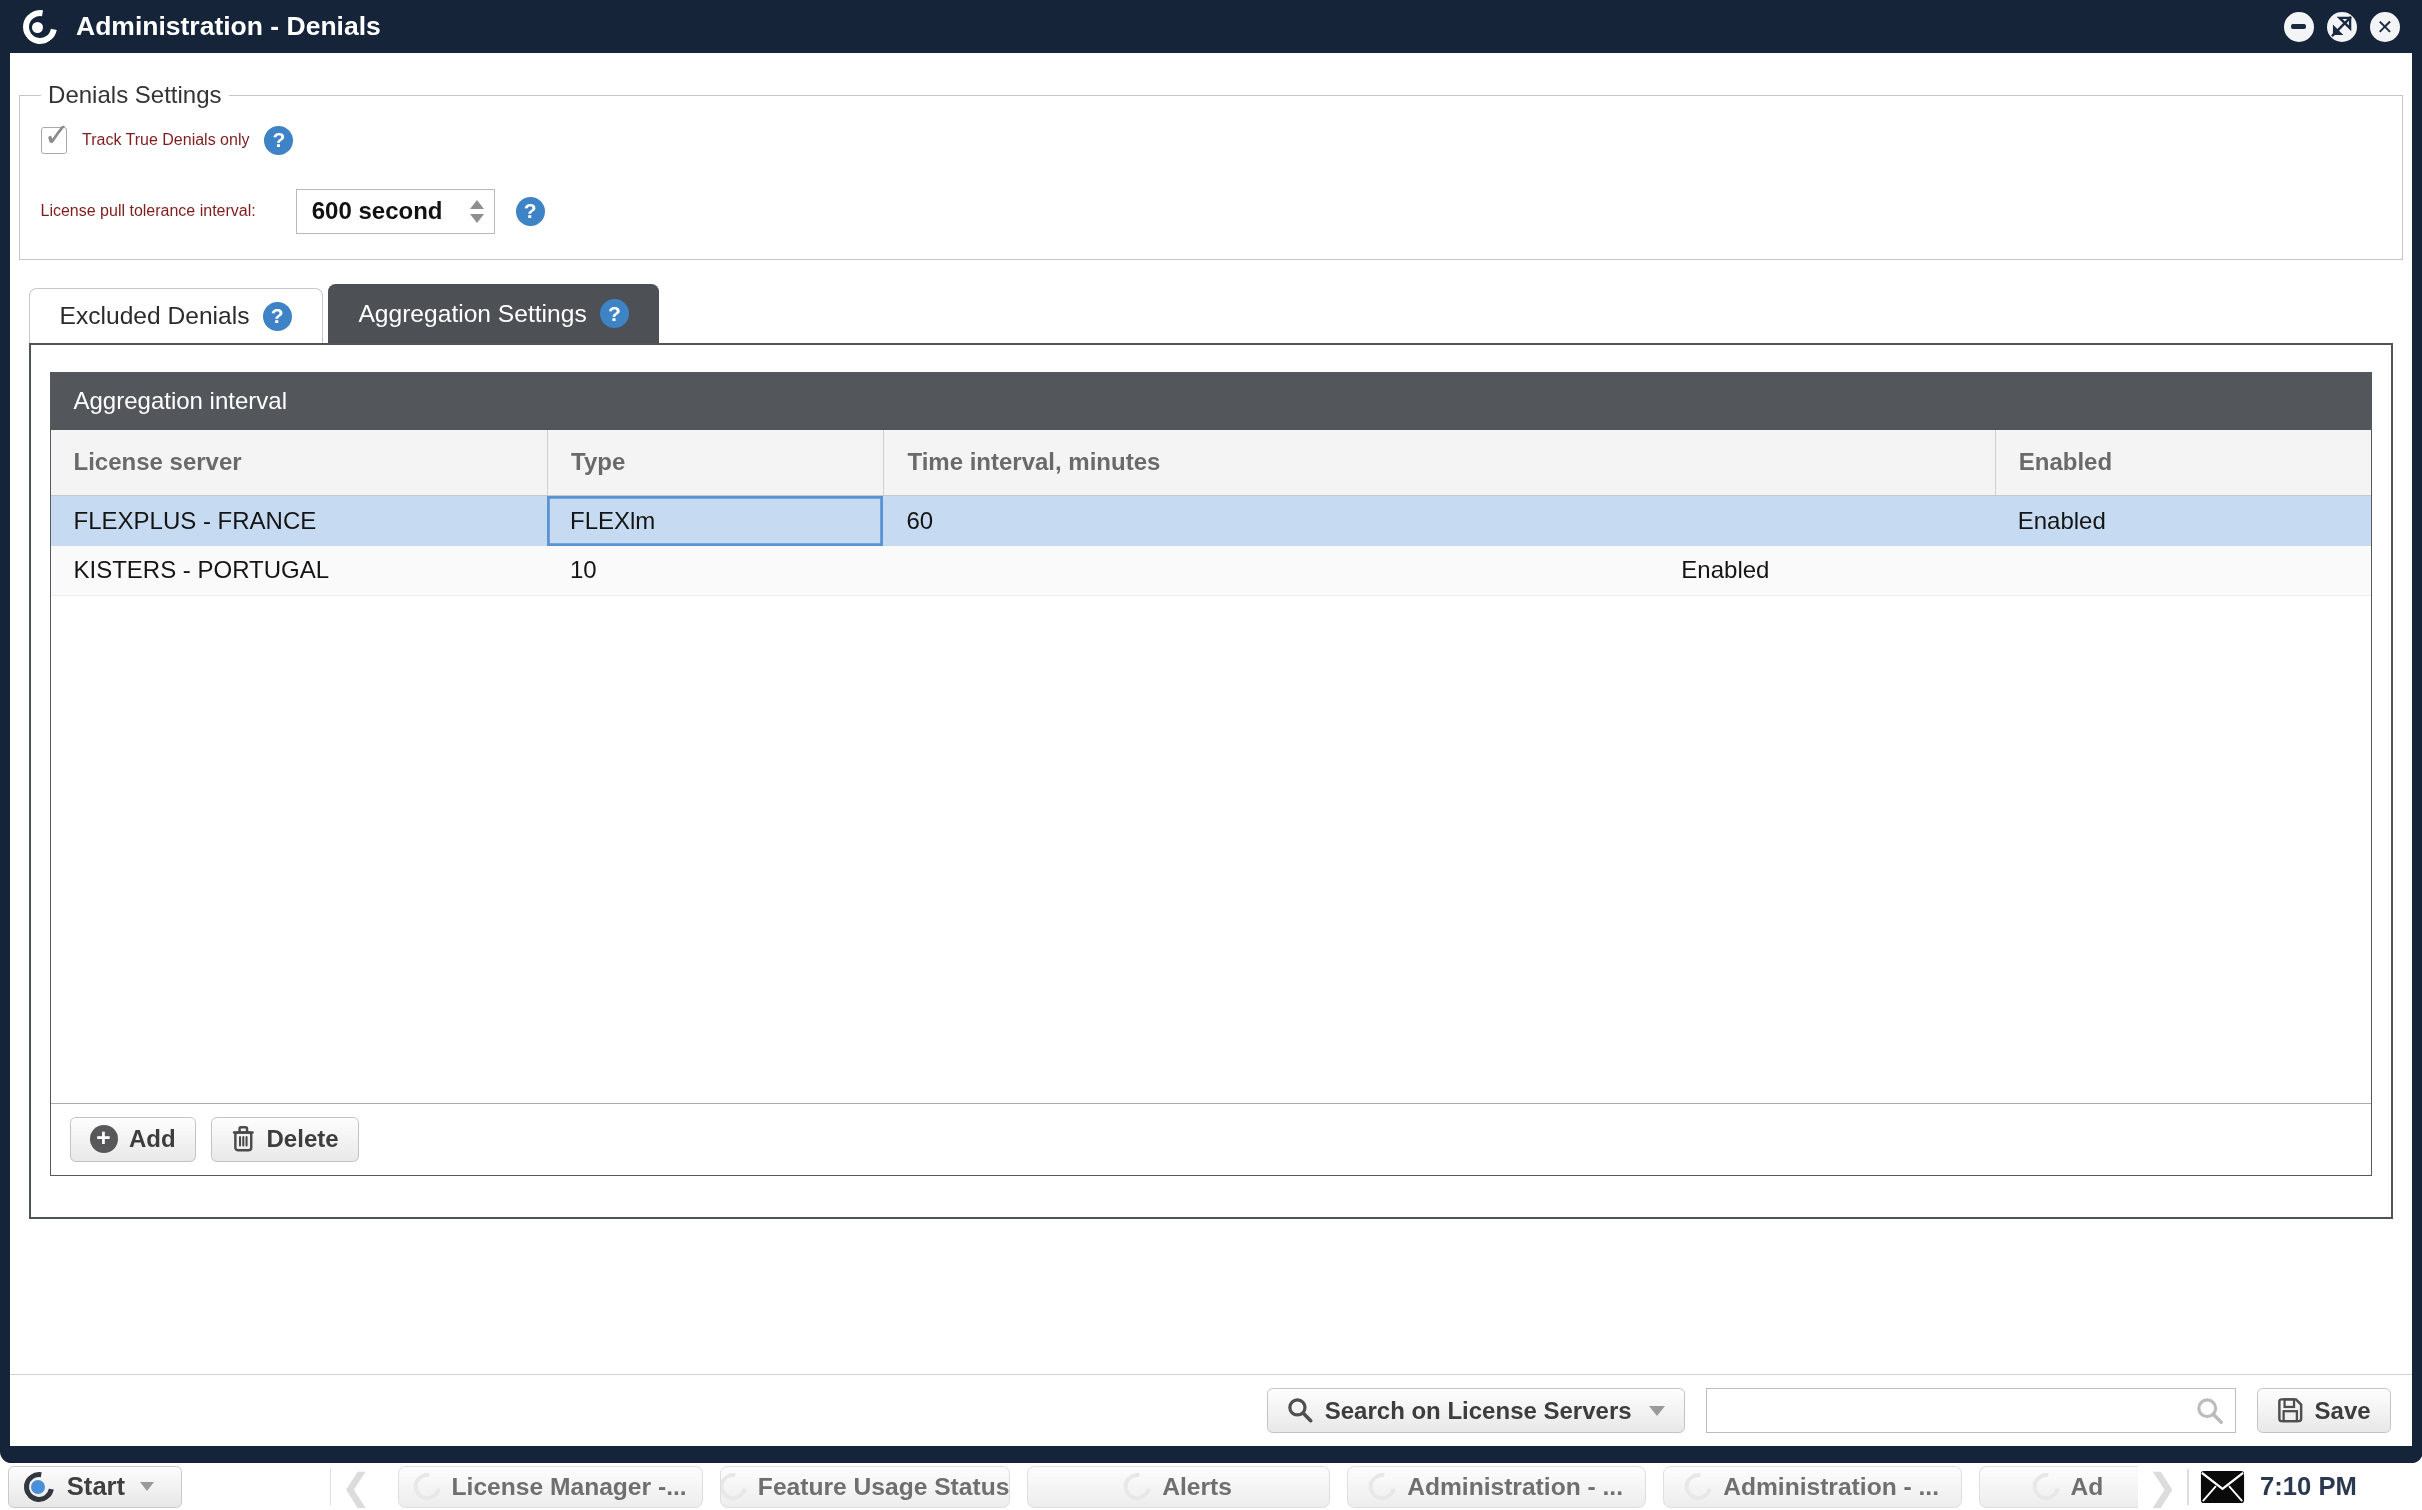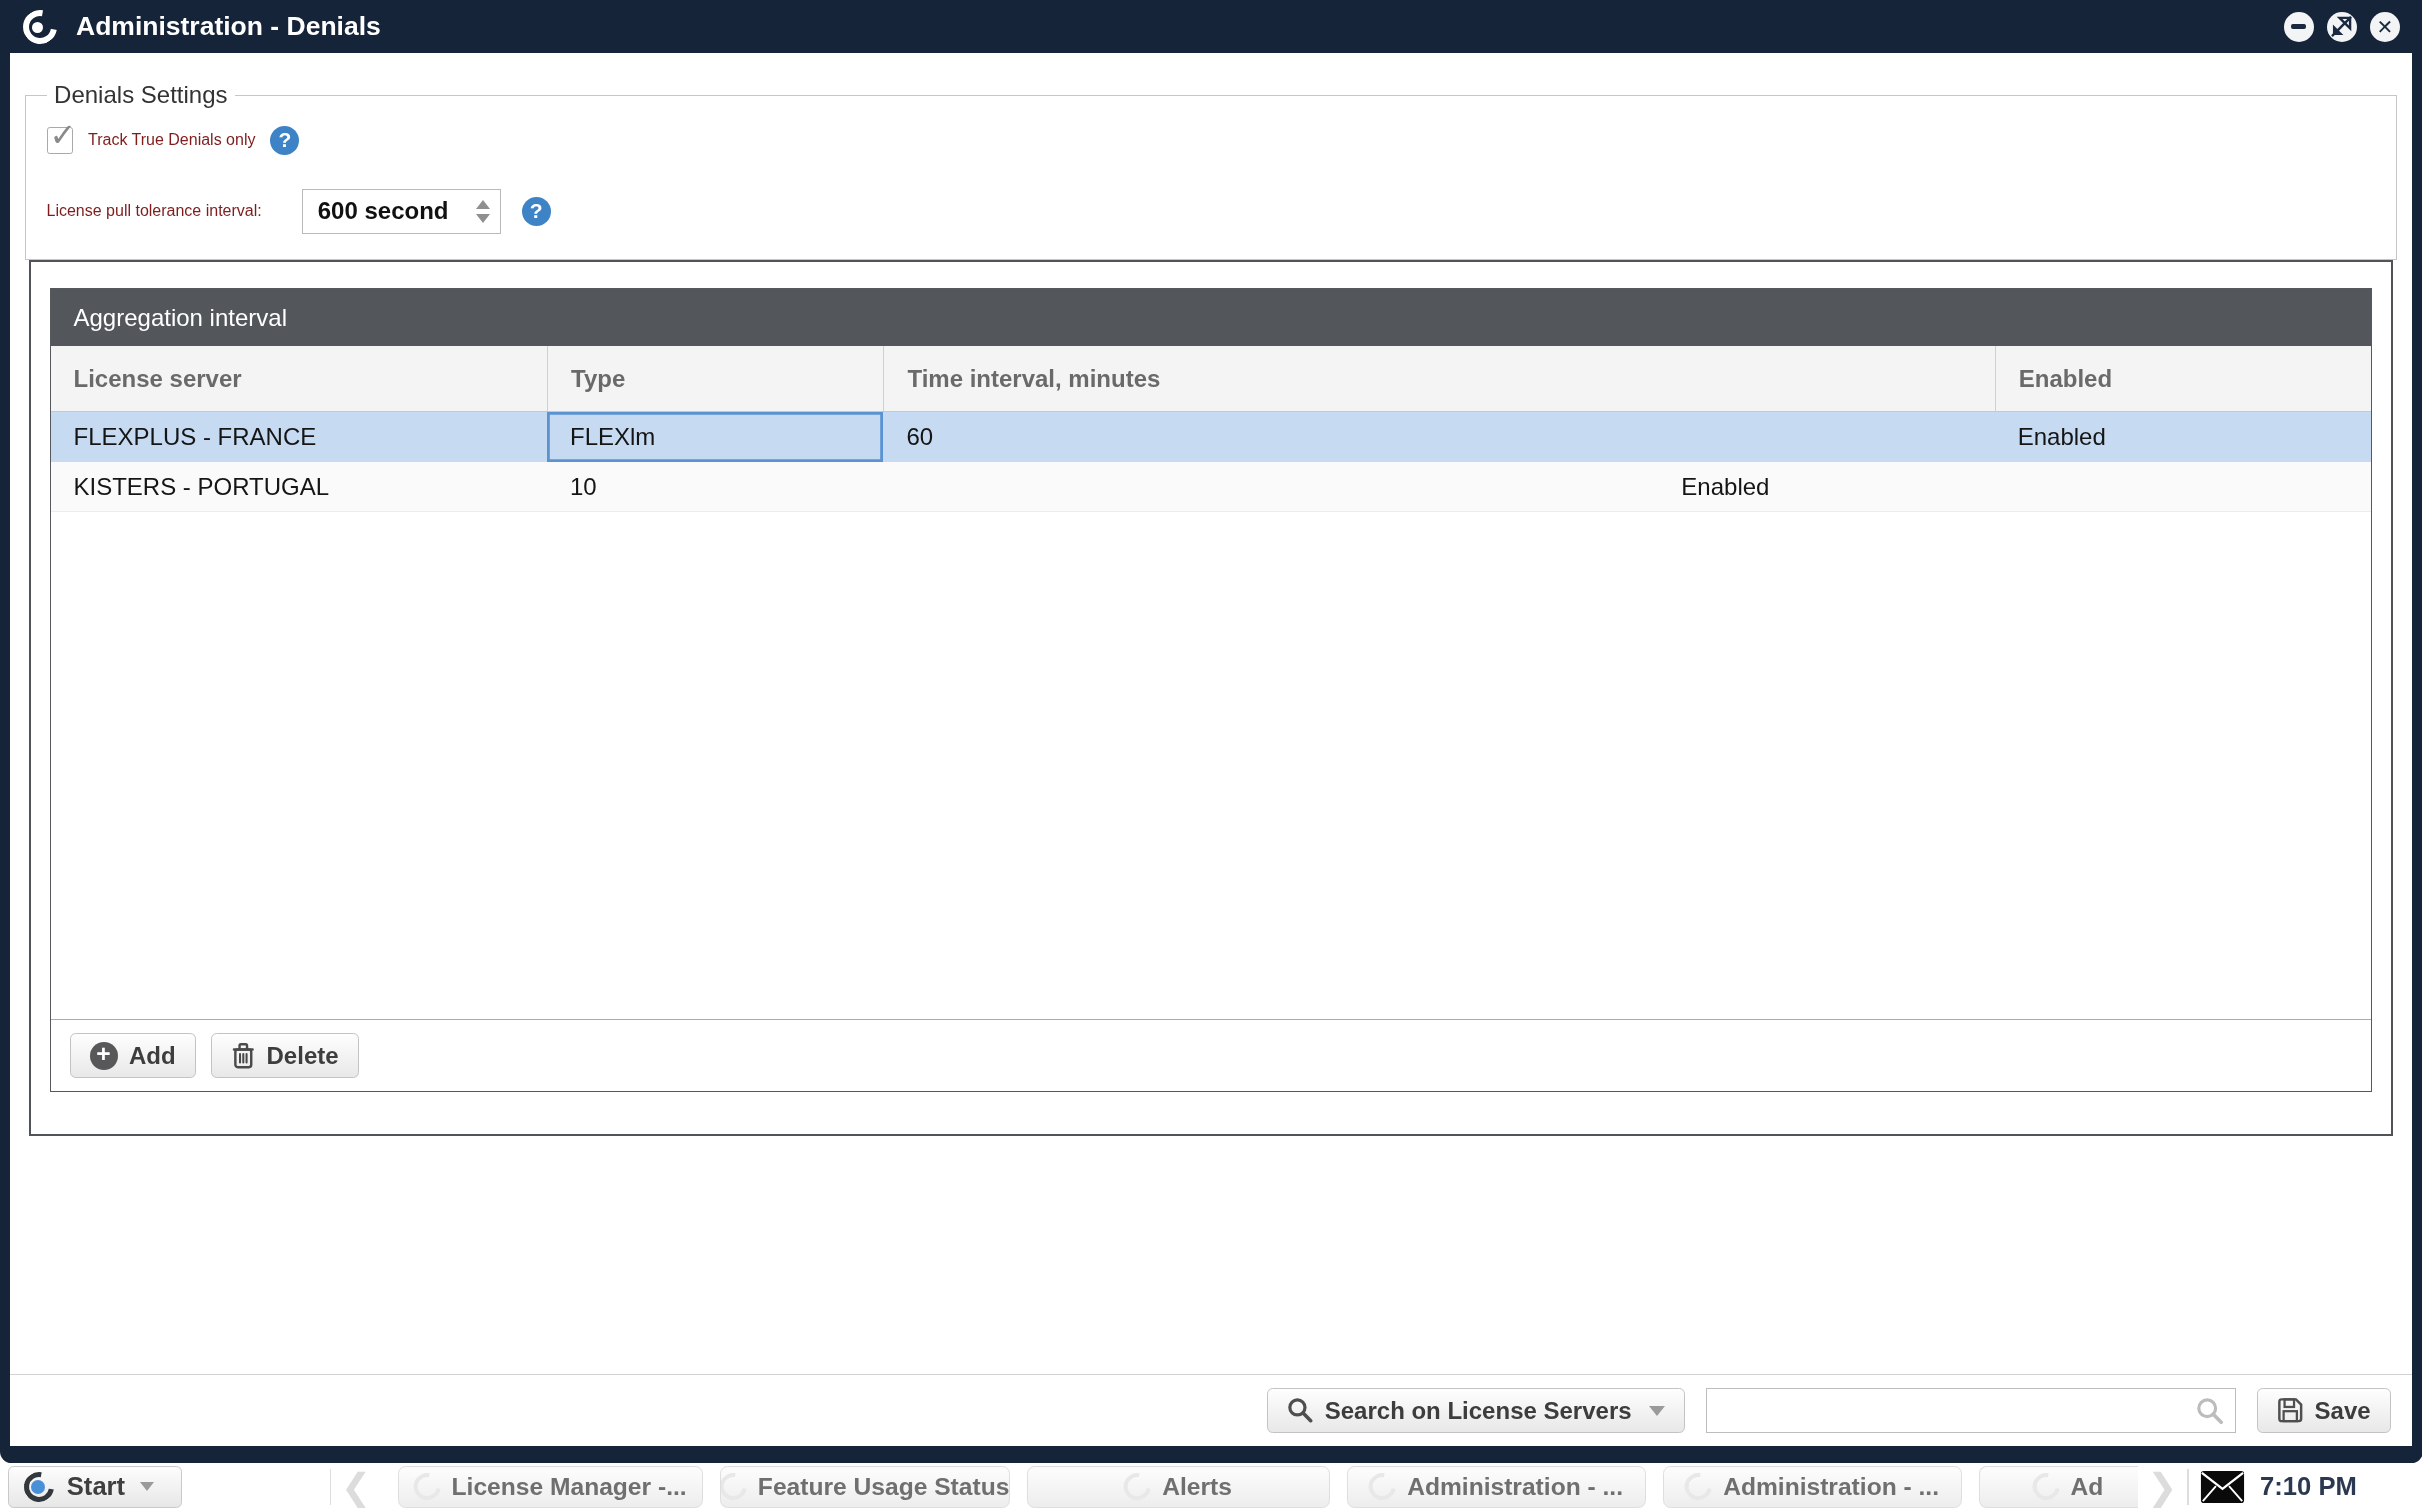--- a/index.html
+++ b/index.html
@@ -23,21 +23,21 @@
 
   .controls { margin-left:auto; display:flex; gap:13.2px; align-items:center; }
   .ctrl { width:30px; height:30px; border-radius:50%; background:#f2f4f6; position:relative;
           display:flex; align-items:center; justify-content:center; cursor:pointer; }
   .ctrl .bar { width:15px; height:4.7px; background:#1b2940; border-radius:1.9px; }
   .ctrl .x::before { content:"✕"; font-size:20px; font-weight:bold; color:#1b2940; }
 
   .win-body { position:absolute; top:53px; left:9.5px; right:11.4px; bottom:17px; background:#ffffff; }
 
   
-  fieldset.settings { margin:28px 15px 0; border:1.9px solid #c6c6c6; padding:3.8px 21px 24.6px; }
+  fieldset.settings { margin:28px 9px 0; border:1.9px solid #c6c6c6; padding:3.8px 21px 24.6px; }
   fieldset.settings legend { font-size:24px; color:#333; padding:0 7.6px; }
 
   .check-row { display:flex; align-items:center; gap:15px; margin-top:13.2px; }
   .checkbox { width:26.5px; height:26.5px; border:1.9px solid #a9a9a9; border-radius:2.8px; background:#fff;
               position:relative; cursor:pointer; flex-shrink:0; }
   .checkbox .mark::before { content:"✓"; position:absolute; font-size:32px; color:#8a8a8a;
                             top:-12.3px; left:1.9px; }
   .lbl { font-size:16px; color:#7f1d1d; }
 
   .help { width:29px; height:29px; border-radius:50%; background:#3d83c5; color:#fff;
@@ -176,20 +176,30 @@
             <span>600 second</span>
             <span class="spinners">
               <span class="tri-up"></span>
               <span class="tri-down"></span>
             </span>
           </span>
           <span class="help"></span>
         </div>
       </fieldset>
 
+      <div class="tabs">
+        <div class="tab inactive">
+          <span>Excluded Denials</span>
+          <span class="help"></span>
+        </div>
+        <div class="tab active">
+          <span>Aggregation Settings</span>
+          <span class="help"></span>
+        </div>
+      </div>
 
       <div class="tab-panel">
         <div class="grid-box">
 
           <div class="grid-title">Aggregation interval</div>
 
           <div class="thead">
             <div class="th c1">License server</div>
             <div class="th c2">Type</div>
             <div class="th c3">Time interval, minutes</div>

